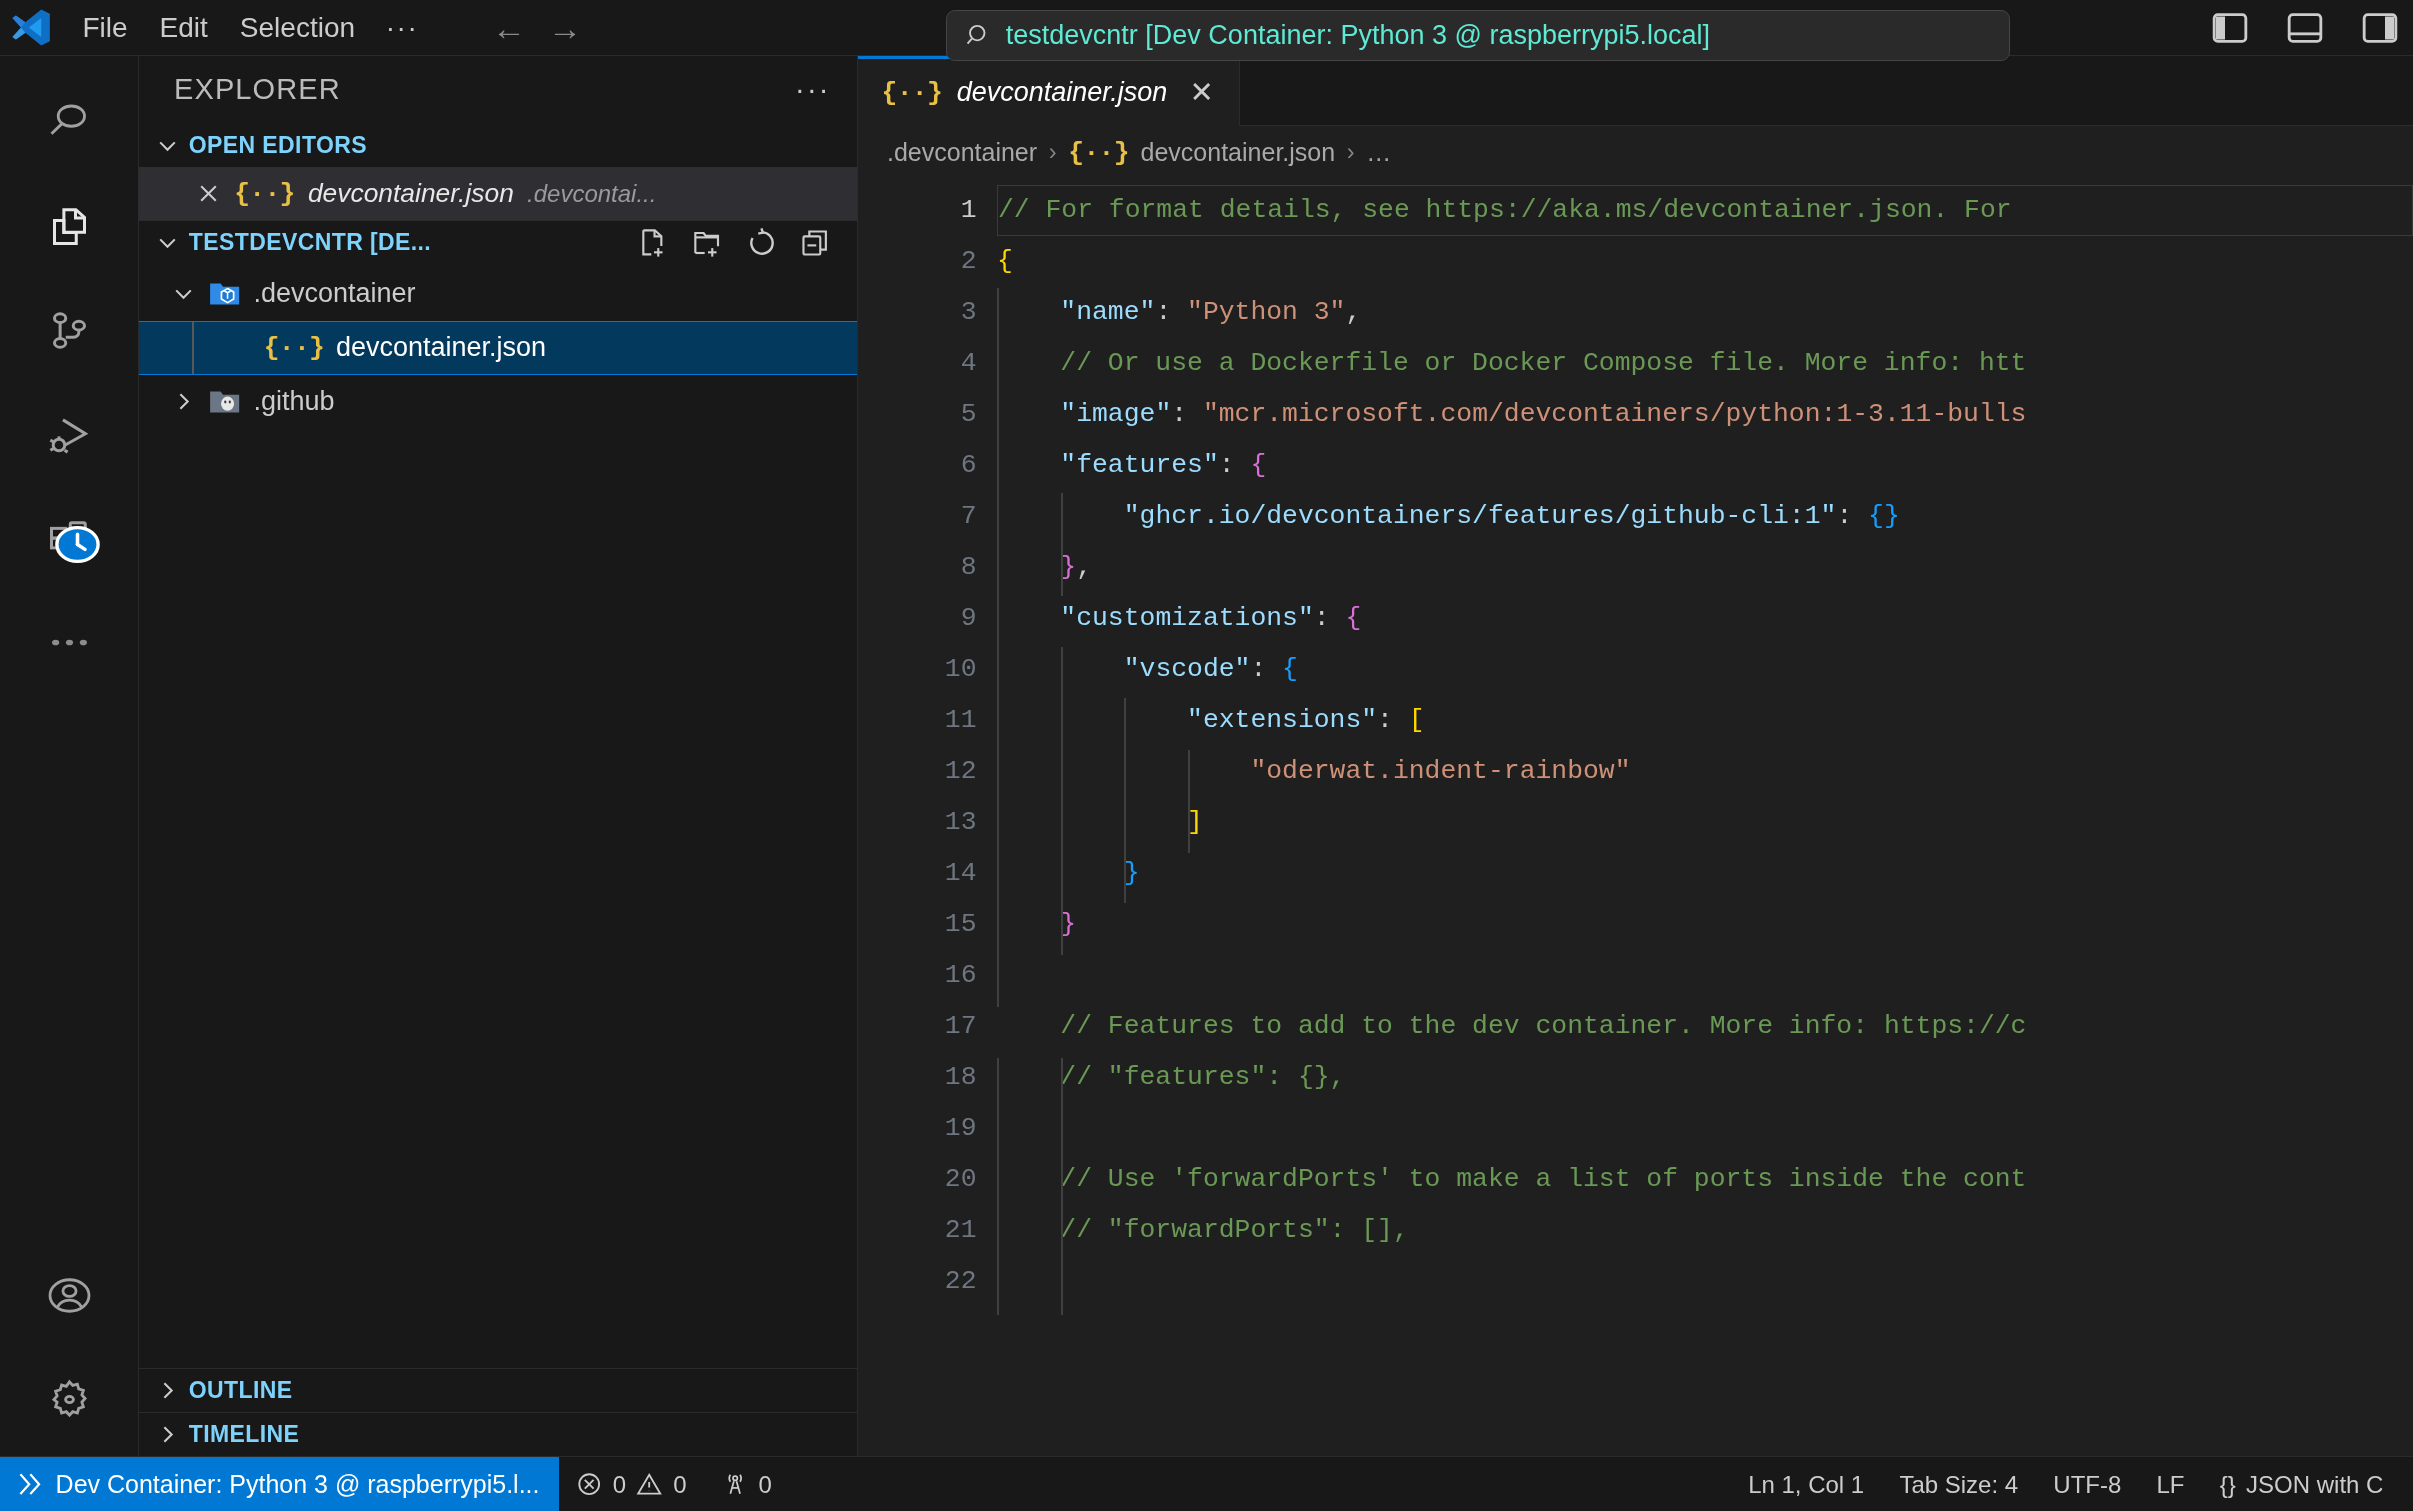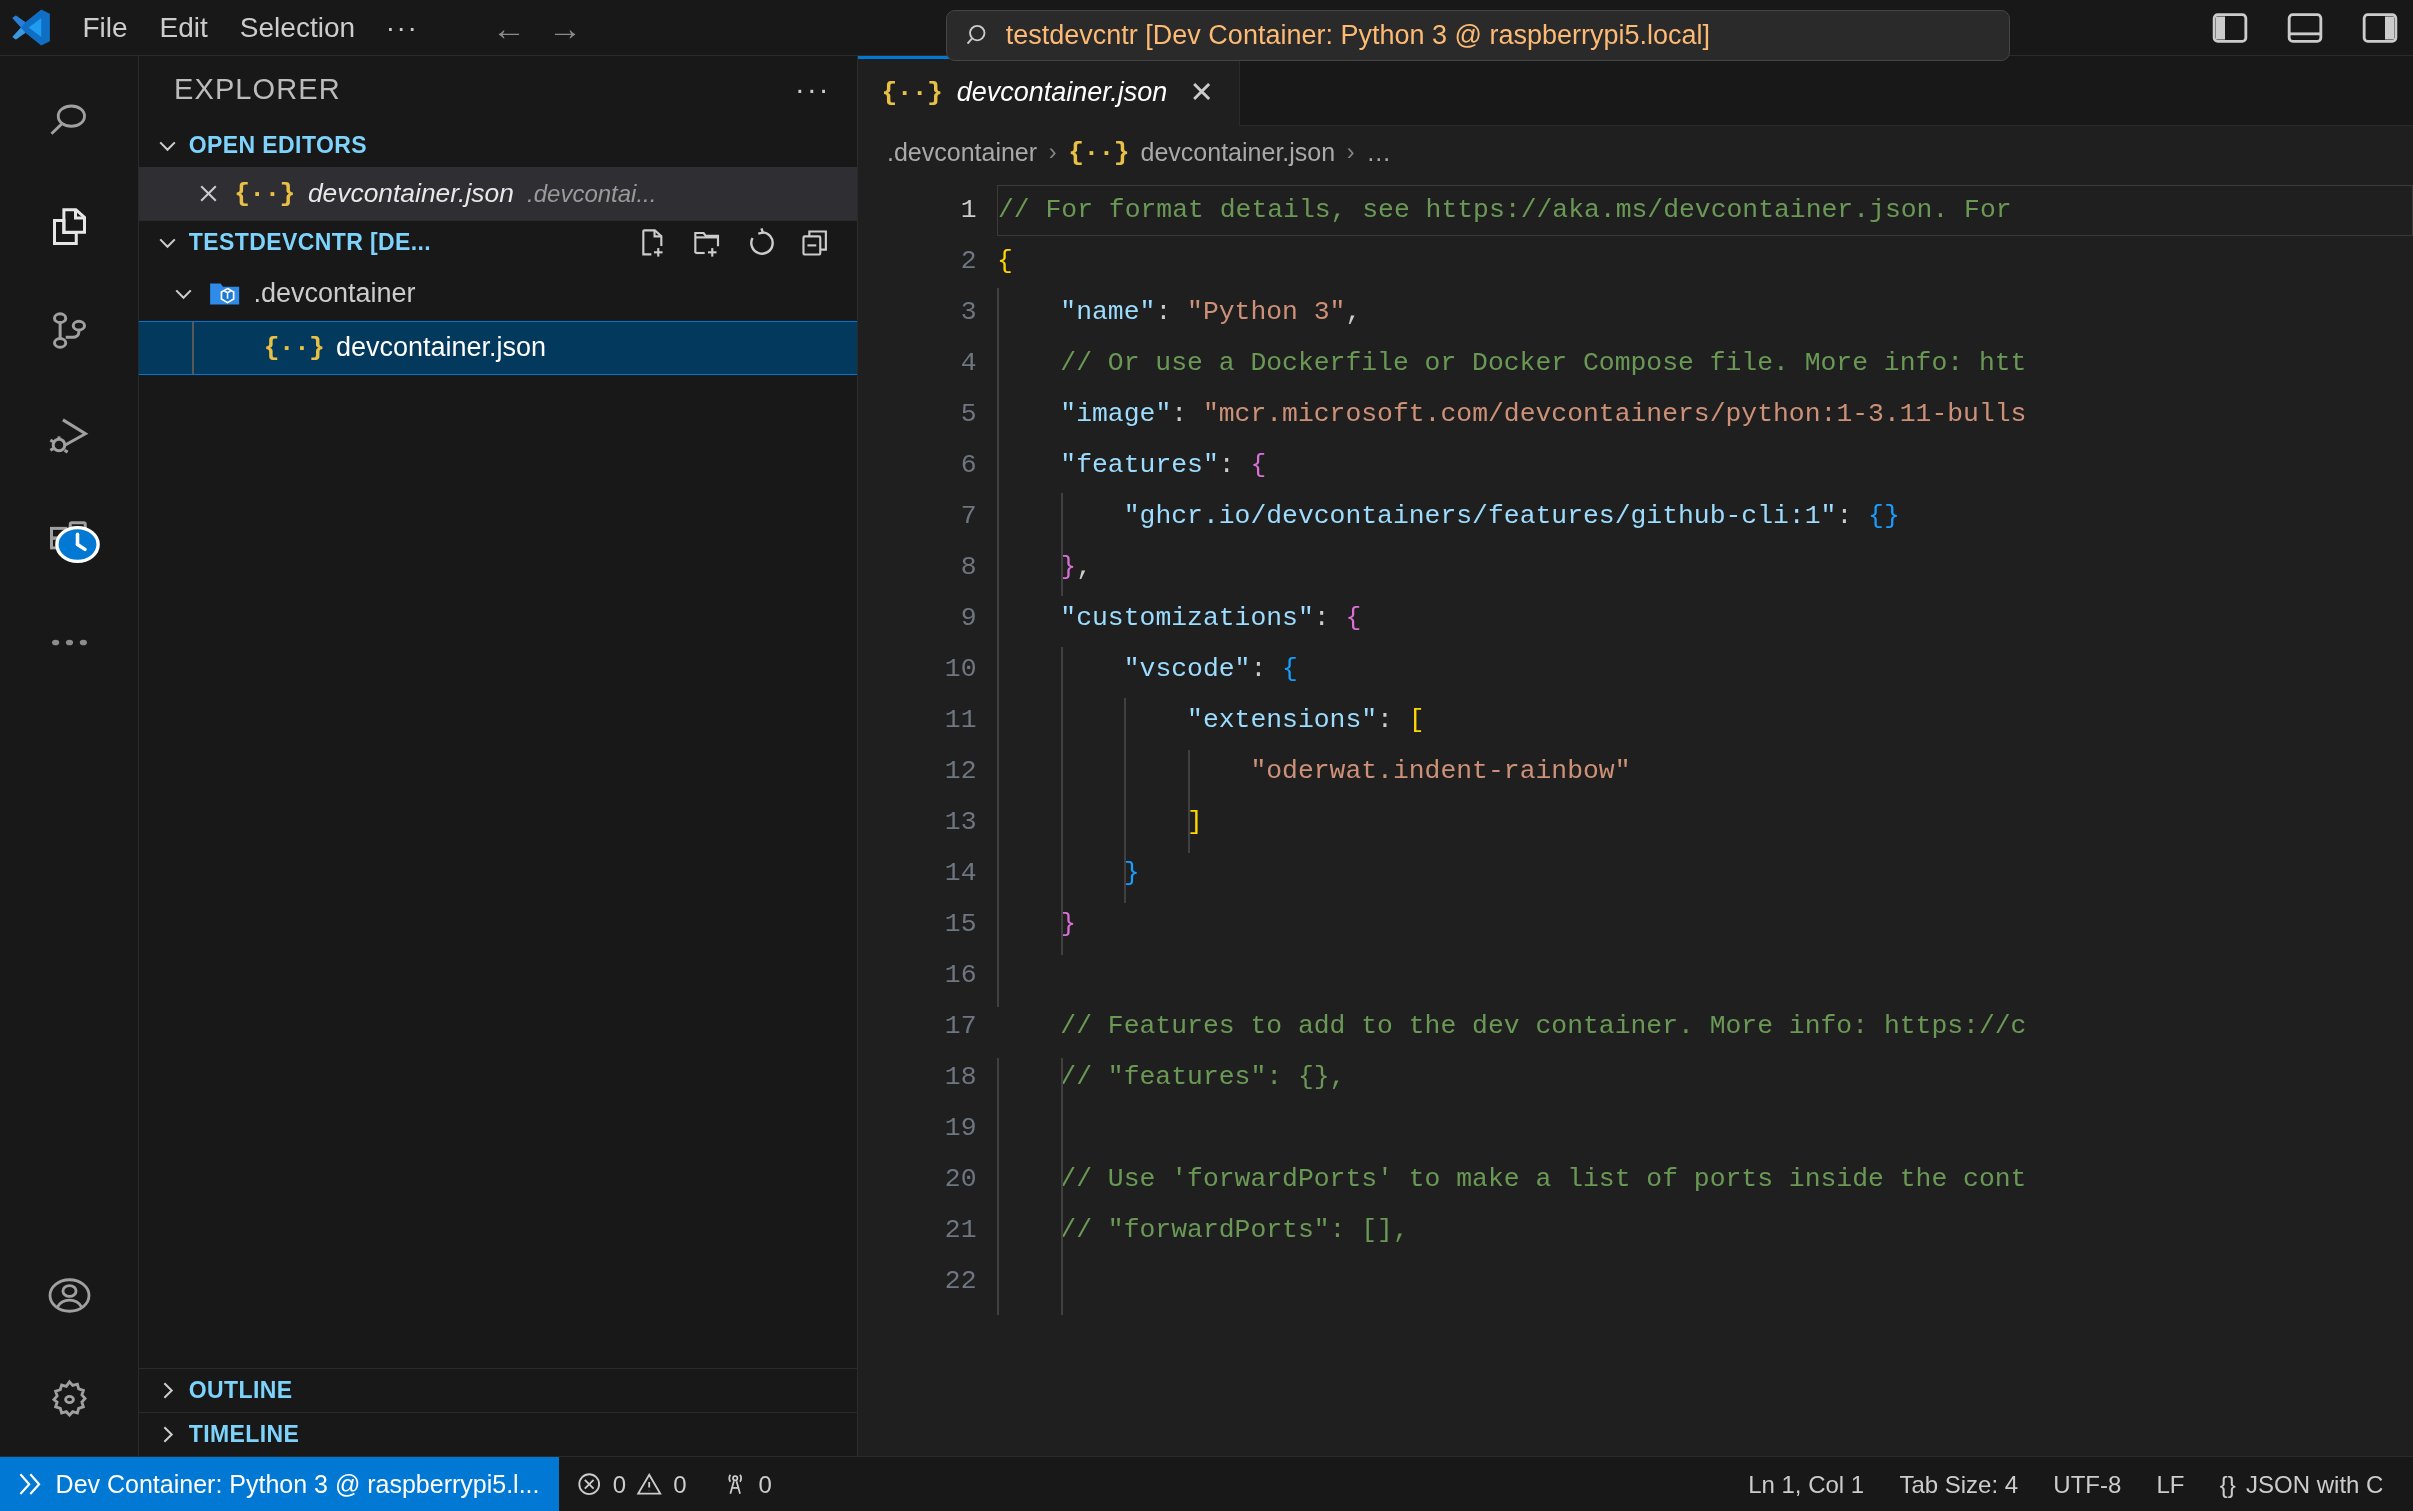--- a/index.html
+++ b/index.html
@@ -27,21 +27,21 @@
   .nav-arrows { display: flex; align-items: center; gap: 22px; margin-left: 59px; }
   .nav-arrow { color: #8a8a8a; font-size: 34px; line-height: 1; }
   .qinput-wrap { position: absolute; left: 946px; top: 10.3px; }
   .qinput {
     width: 1064px; height: 51px; background: #2a2a2a;
     border: 0.7px solid #454545; border-radius: 8.8px;
     display: flex; align-items: center; padding: 0 17.6px; gap: 13.2px;
     overflow: hidden;
   }
   .qinput .qtext {
-    color: #fdba74; font-size: 27px; white-space: nowrap; line-height: 1;
+    color: #5eead4; font-size: 27px; white-space: nowrap; line-height: 1;
   }
   .layout-icons { position: absolute; right: 5.9px; top: 0; height: 56px; display:flex; align-items:center; gap: 35px; padding-right: 7.3px;}
   .licon { width: 40px; height: 40px; }
 
   
   .bodyrow { flex: 1 1 auto; display: flex; min-height: 0; }
 
   
   .activitybar {
     width: 139px; flex: 0 0 139px; background: #181818;
@@ -355,20 +355,32 @@
         </div>
 
         <div class="tree-row indent2 selected">
           <svg class="tree-chev hidden" viewBox="0 0 24 24">
               <polyline points="9,5 16,12 9,19" fill="none" stroke="#cccccc" stroke-width="2"></polyline>
             </svg>
           <span class="json-icon">{··}</span>
           <span class="tree-label sel">devcontainer.json</span>
         </div>
 
+        <div class="tree-row indent1">
+          <svg class="tree-chev" viewBox="0 0 24 24" fill="none" stroke="#cccccc" stroke-width="2">
+            <polyline points="9,5 16,12 9,19"></polyline>
+          </svg>
+          <svg class="folder-icon" viewBox="0 0 24 24">
+            <path d="M1.5 4.6h7.4l1.7 2.3H22v12.5H1.5z" fill="#6b7784"></path>
+            <ellipse cx="13.8" cy="13.2" rx="4.6" ry="5" fill="#e8e8e8"></ellipse>
+            <ellipse cx="12.2" cy="12" rx="0.8" ry="1" fill="#3a3a3a"></ellipse>
+            <ellipse cx="15.4" cy="12" rx="0.8" ry="1" fill="#3a3a3a"></ellipse>
+          </svg>
+          <span class="tree-label">.github</span>
+        </div>
       </div>
 
       <div class="sb-bottom">
         <div class="section-header">
           <svg class="chev" viewBox="0 0 24 24" fill="none" stroke="#cccccc" stroke-width="2">
             <polyline points="9,5 16,12 9,19"></polyline>
           </svg>
           <span class="section-title">OUTLINE</span>
         </div>
         <div class="section-header">

